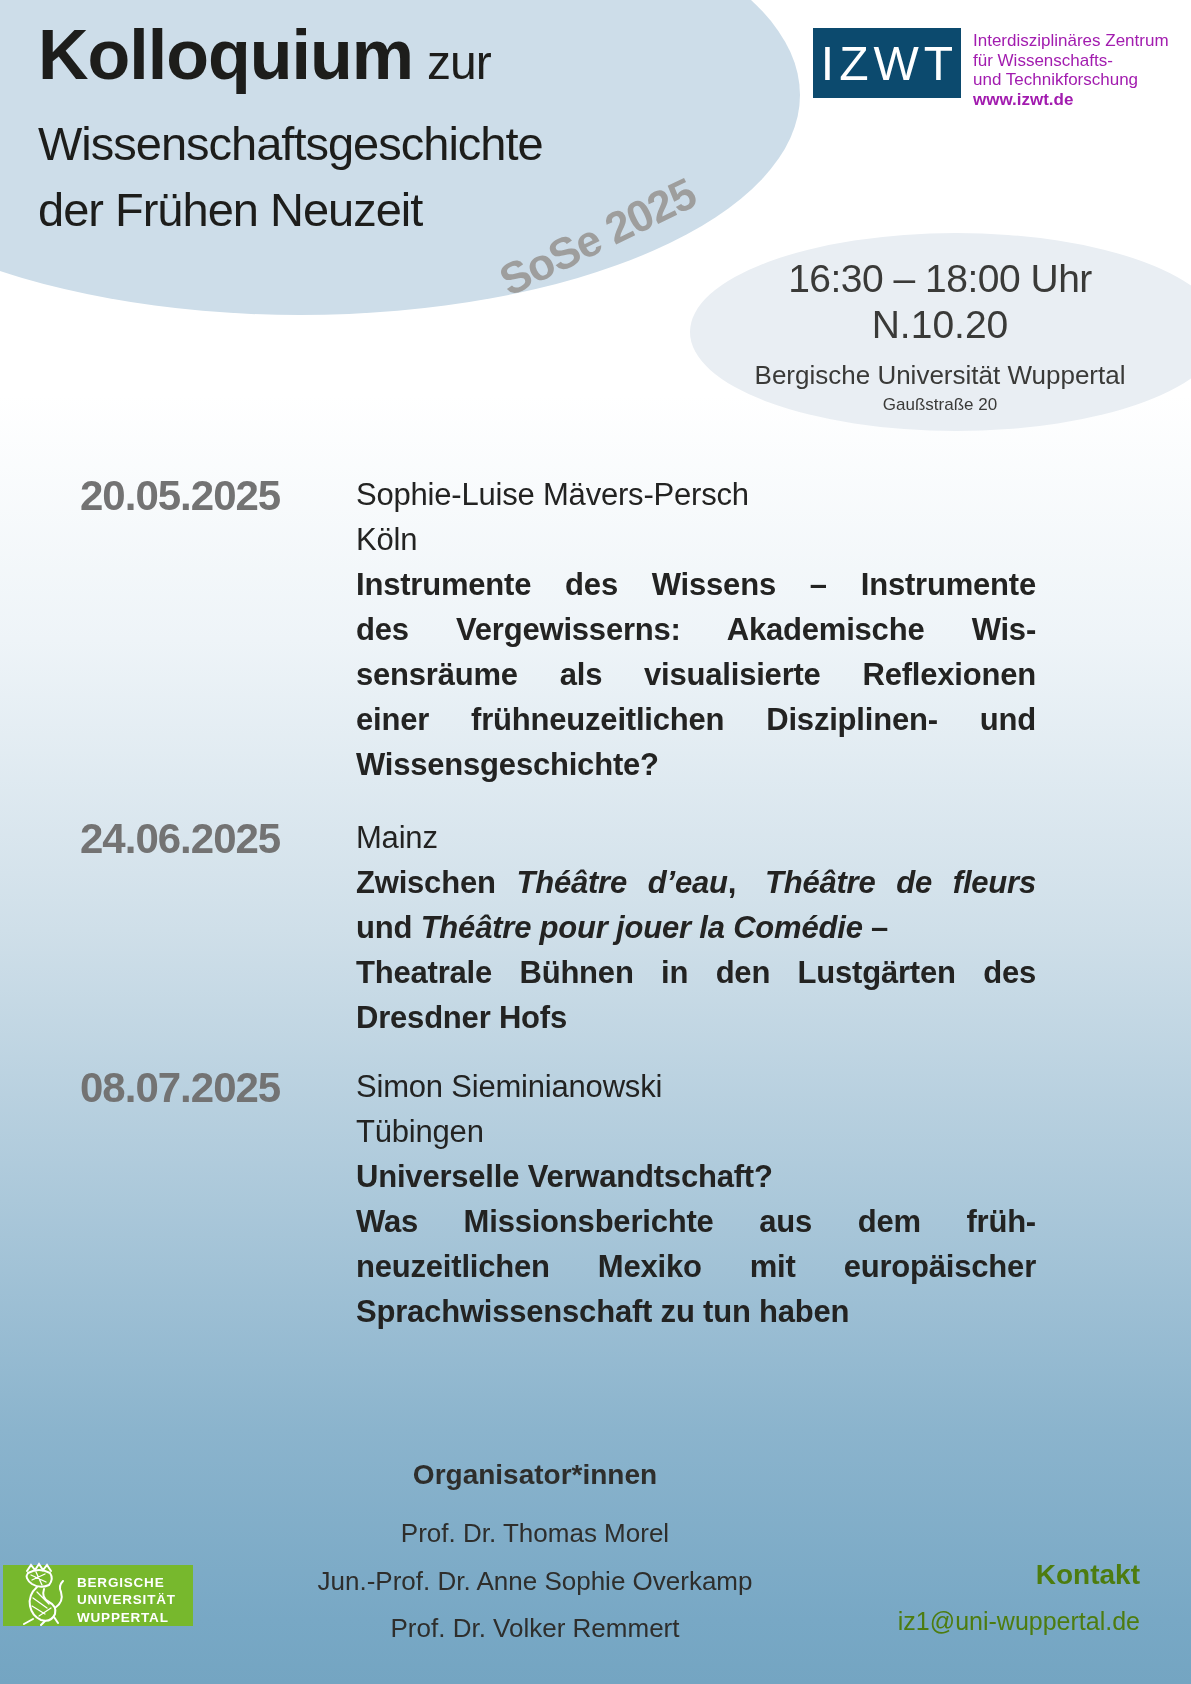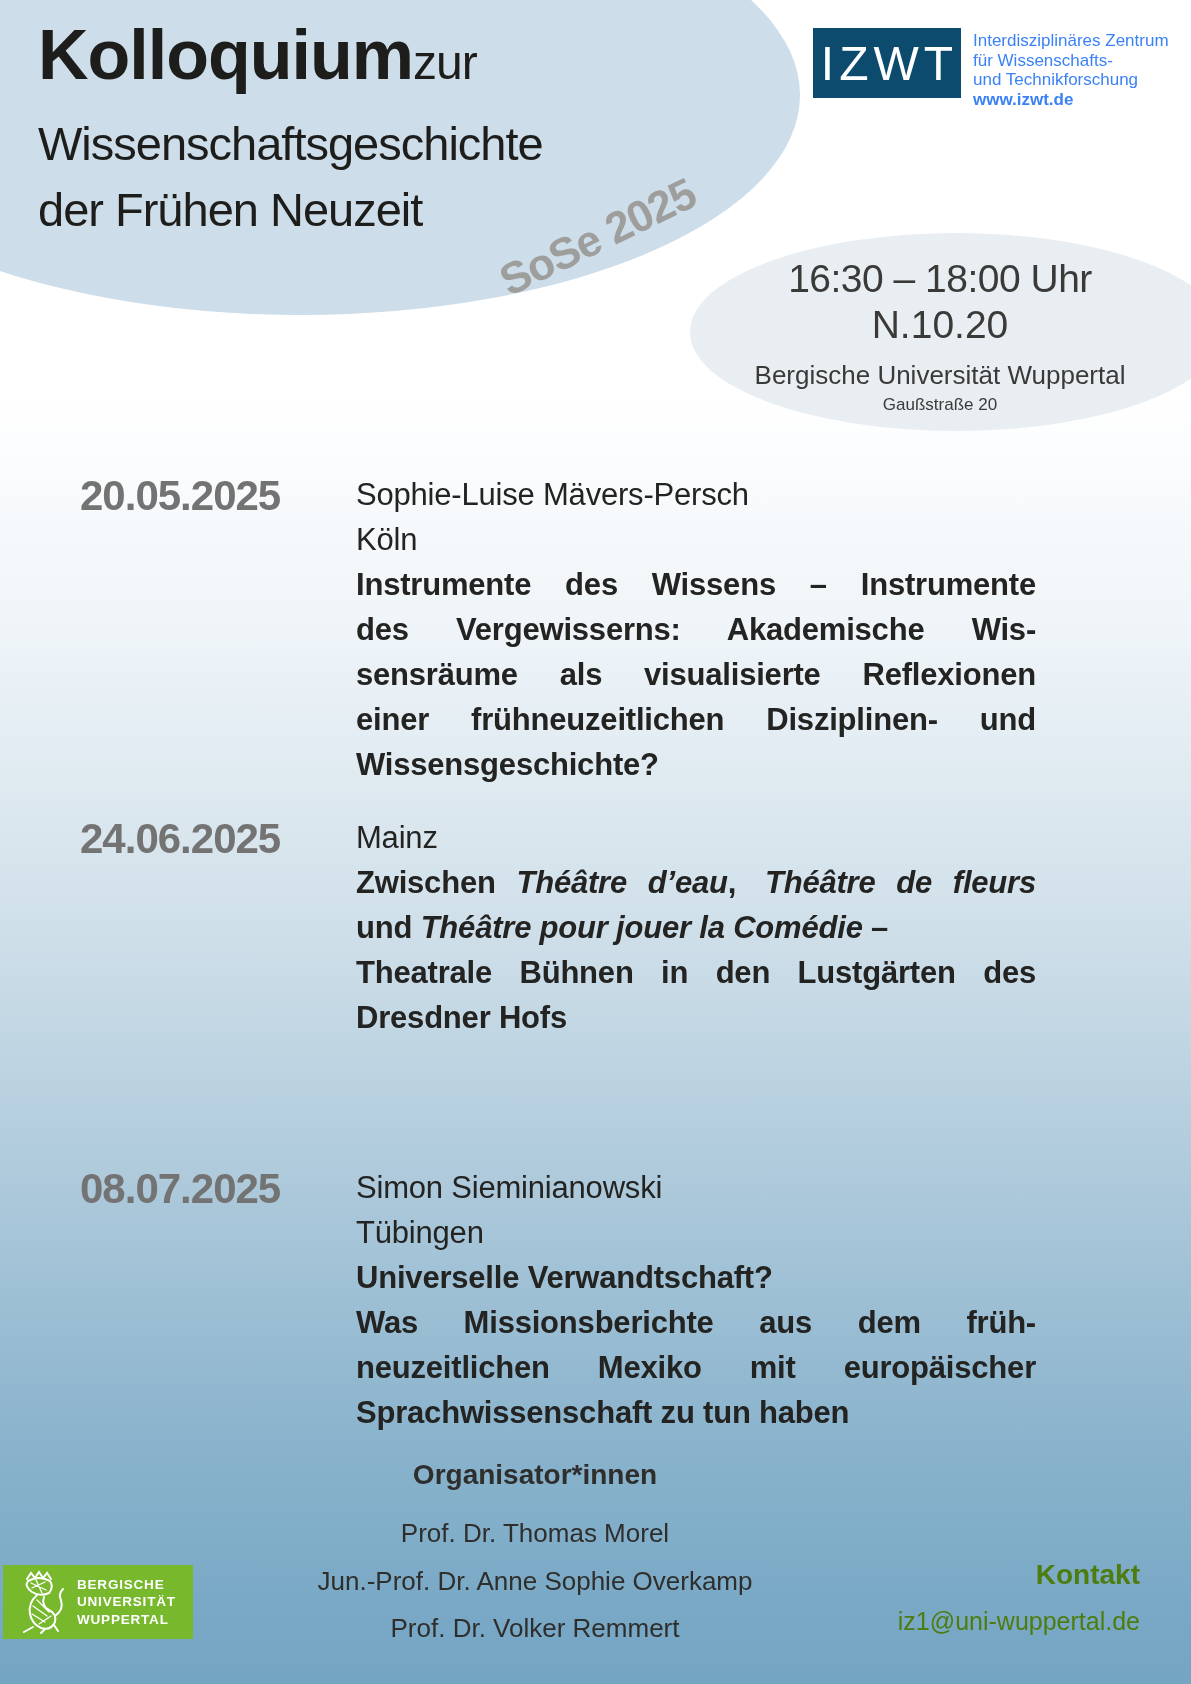--- a/index.html
+++ b/index.html
@@ -11,31 +11,31 @@
   .abs{position:absolute;}
 
   
   .title-ellipse{left:-200px;top:-125px;width:1000px;height:440px;
        background:#cdddе9;background:#cddde9;border-radius:50%;}
 
   
   .heading{left:38px;top:18px;color:#1d1d1b;letter-spacing:-1px;}
   .heading .line1{line-height:74px;white-space:nowrap;}
   .heading .kolloquium{font-size:70px;font-weight:700;}
-  .heading .zur{font-size:48px;font-weight:400;}
+  .heading .zur{font-size:48px;font-weight:400;margin-left:14px;}
   .heading .line23{font-size:47px;font-weight:400;line-height:66px;white-space:nowrap;}
 
   .sose{left:492px;top:212px;font-size:44px;font-weight:700;color:#9e9e9d;
         transform:rotate(-26deg);transform-origin:center;white-space:nowrap;letter-spacing:-1px;}
 
   
   .izwt-box{left:813px;top:28px;width:148px;height:70px;background:#0c4a6e;
         display:flex;align-items:center;justify-content:center;}
   .izwt-box span{color:#ffffff;font-size:48px;font-weight:400;letter-spacing:5px;padding-left:5px;}
-  .izwt-text{left:973px;top:31px;font-size:17px;line-height:19.5px;color:#3b82f6;white-space:nowrap;}
+  .izwt-text{left:973px;top:31px;font-size:17px;line-height:19.5px;color:#a21caf;white-space:nowrap;}
   .izwt-text .url{font-weight:700;}
 
   
   .info-oval{left:690px;top:233px;width:532px;height:198px;border-radius:50%;background:#e9eef3;}
   .info-text{left:700px;top:256px;width:480px;text-align:center;color:#3a3a38;}
   .info-text .time{font-size:39px;font-weight:400;line-height:46px;letter-spacing:-0.5px;}
   .info-text .room{font-size:39px;font-weight:400;line-height:46px;}
   .info-text .uni{font-size:26px;line-height:30px;margin-top:12px;}
   .info-text .street{font-size:17px;line-height:30px;}
 
@@ -51,22 +51,22 @@
   .organizers{left:285px;top:1458px;width:500px;text-align:center;color:#2e2e2c;}
   .organizers .org-head{font-size:28px;font-weight:700;line-height:34px;margin-bottom:18px;}
   .organizers .org-name{font-size:26px;font-weight:400;line-height:47.5px;}
 
   
   .contact{right:51px;top:1560px;text-align:right;color:#4d7c0f;}
   .contact .kontakt{font-size:28px;font-weight:700;line-height:30px;}
   .contact .email{font-size:25px;font-weight:400;line-height:30px;margin-top:16px;}
 
   
-  .uni-logo{left:3px;top:1565px;width:190px;height:74px;background:#77b82d;
-        display:flex;align-items:center;}
+  .uni-logo{left:3px;top:1565px;width:190px;height:61px;background:#77b82d;
+        display:flex;align-items:flex-end;}
   .uni-logo svg{margin-left:8px;flex:0 0 auto;}
   .uni-logo .uni-lines{margin-left:8px;color:#ffffff;font-size:13.5px;font-weight:700;
         letter-spacing:0.8px;line-height:17.5px;white-space:nowrap;}
 </style>
 </head>
 <body>
 
 <div>
 
   <div class="abs title-ellipse"></div>
@@ -116,21 +116,21 @@
     <div class="event-date">24.06.2025</div>
     <div class="event-body">
       <div>Mainz</div>
       <div class="tline just"><span>Zwischen </span><span style="font-style: italic;">Théâtre d’eau</span><span>, </span><span style="font-style: italic; margin-left: 8px;">Théâtre de fleurs</span></div>
       <div class="tline"><span>und </span><span style="font-style: italic;">Théâtre pour jouer la Comédie</span><span> –</span></div>
       <div class="tline just"><span>Theatrale Bühnen in den Lustgärten des</span></div>
       <div class="tline"><span>Dresdner Hofs</span></div>
     </div>
   </div>
 
-  <div class="event" style="top:1165px">
+  <div class="event" style="top:1064px">
     <div class="event-date">08.07.2025</div>
     <div class="event-body">
       <div>Simon Sieminianowski</div>
       <div>Tübingen</div>
       <div class="tline">Universelle Verwandtschaft?</div>
       <div class="tline just">Was Missionsberichte aus dem früh-</div>
       <div class="tline just">neuzeitlichen Mexiko mit europäischer</div>
       <div class="tline">Sprachwissenschaft zu tun haben</div>
     </div>
   </div>

